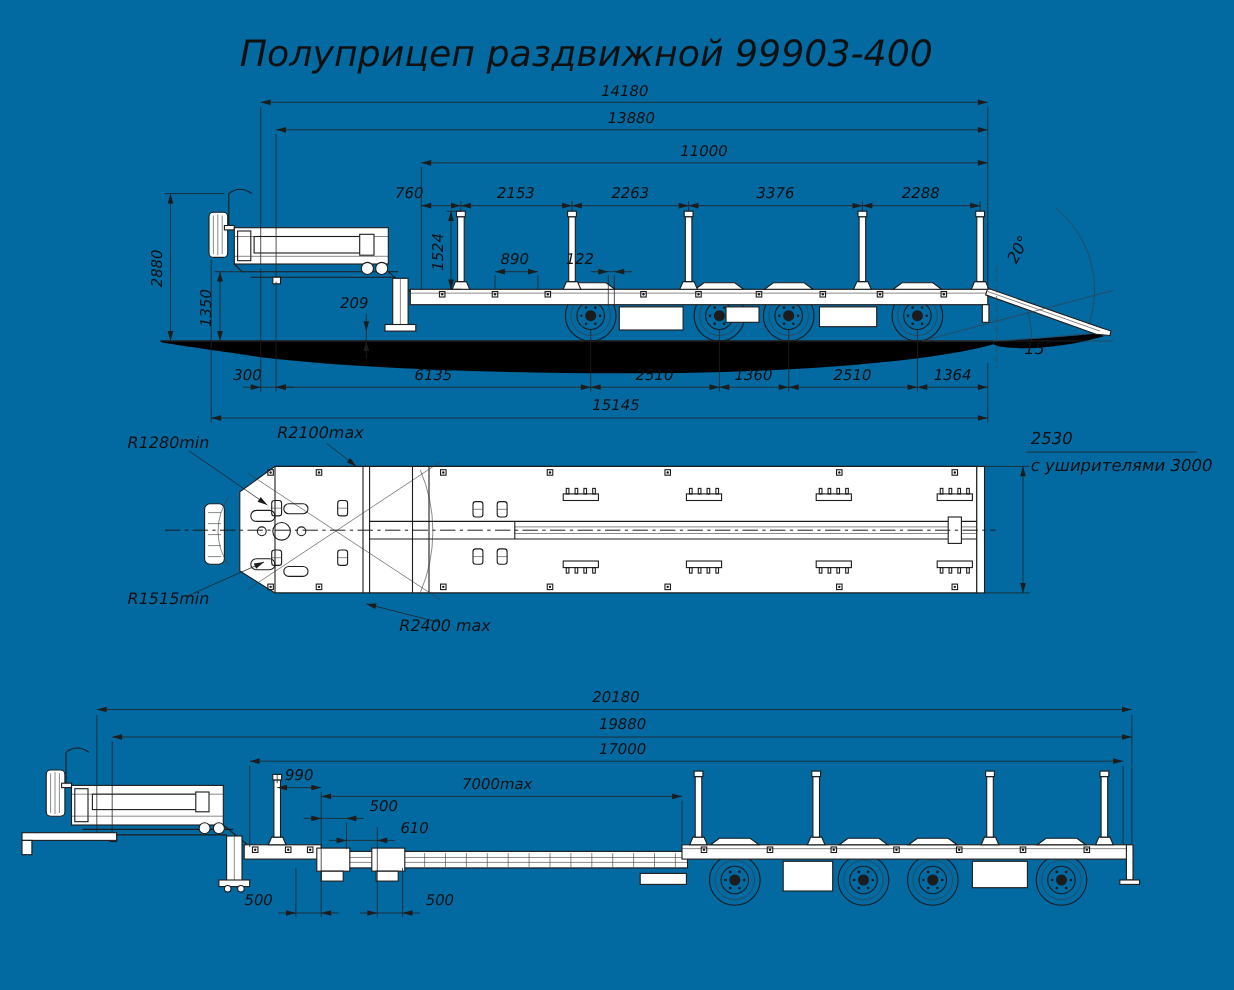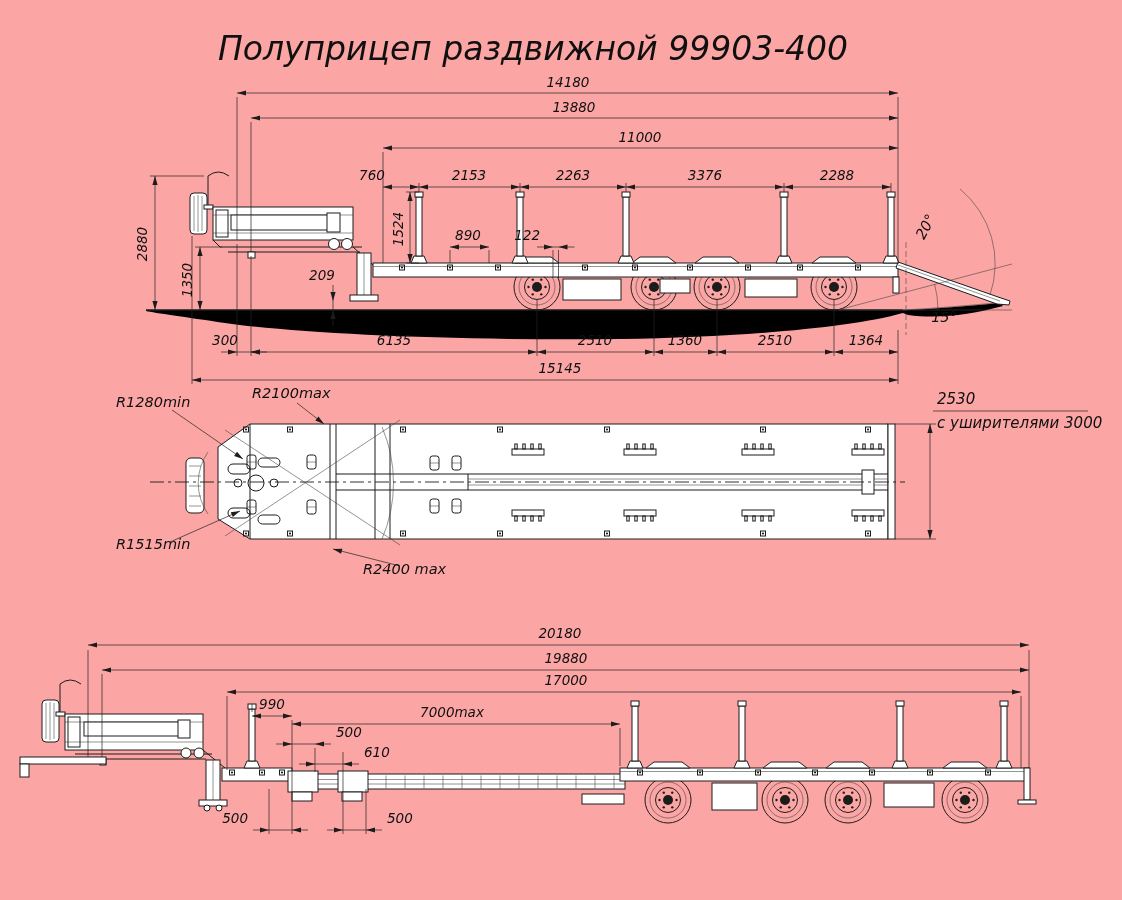--- a/index.html
+++ b/index.html
@@ -1,16 +1,16 @@
 <!DOCTYPE html>
 <html><head>
 <meta charset="utf-8">
 <style>
   html,body{margin:0;padding:0;background:#fff;}
-  #page{width:1122px;height:900px;position:relative;background:#fca5a5;font-family:"DejaVu Sans",sans-serif;}
+  #page{width:1122px;height:900px;position:relative;background:#0369a1;font-family:"DejaVu Sans",sans-serif;}
   svg{display:block}
   .s{stroke:#1c1c1c;stroke-width:1;fill:none}
   .s2{stroke:#1c1c1c;stroke-width:1.5;fill:none}
   .sw{fill:#fff;stroke:#1c1c1c;stroke-width:1}
   .sthin{stroke:#3a3a3a;stroke-width:.55;fill:none}
   .dim-l{stroke:#222;stroke-width:.7;fill:none}
   .fd{fill:#1c1c1c;stroke:none}
   .cl{stroke:#1c1c1c;stroke-width:.9;fill:none;stroke-dasharray:14 4 3 4}
   .dash{stroke:#444;stroke-width:.6;fill:none;stroke-dasharray:6 3}
   text{font-family:"DejaVu Sans",sans-serif;font-style:italic;fill:#101010;stroke:none}

